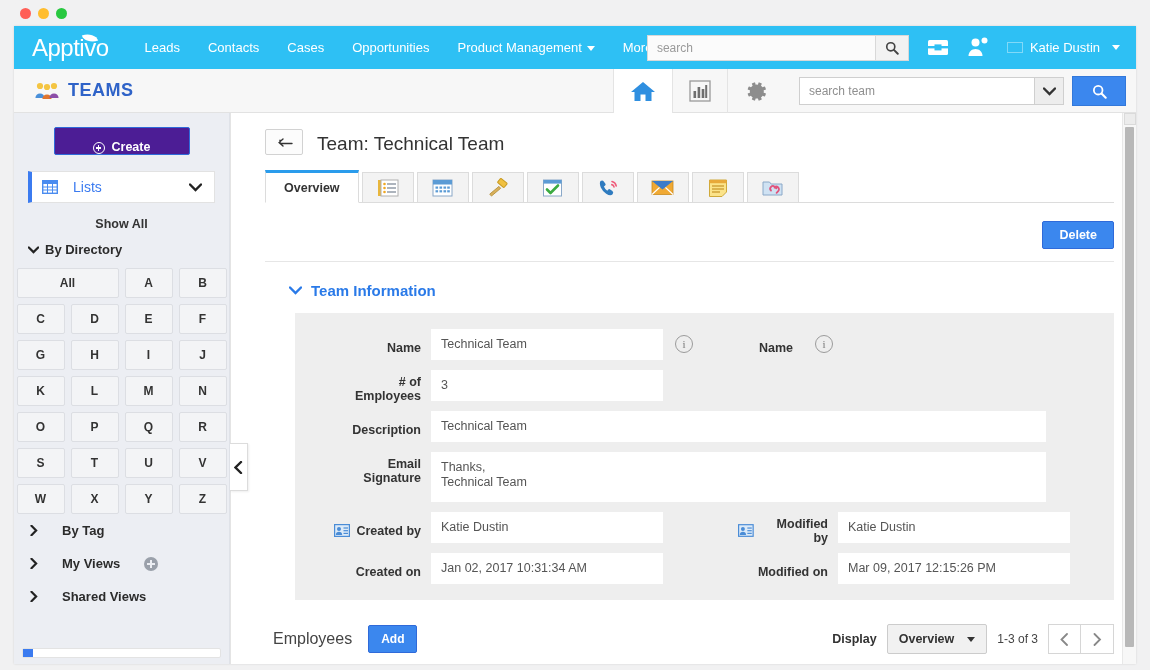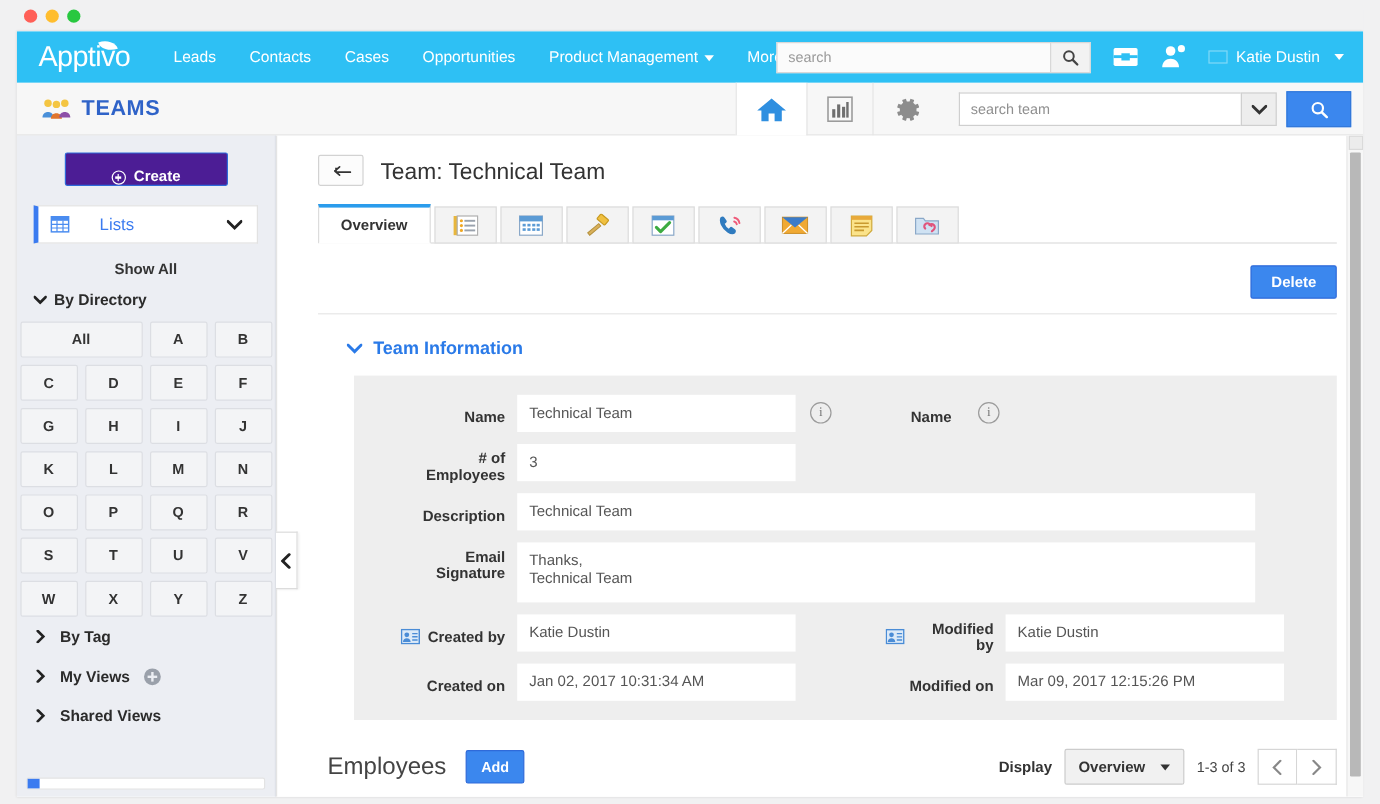--- a/index.html
+++ b/index.html
@@ -133,21 +133,21 @@
   }
   .plus-circ:before{left:2px;top:4.2px;width:5.6px;height:1.6px;}
   .plus-circ:after{top:2px;left:4.2px;height:5.6px;width:1.6px;}
 
   .lists-box {
     margin:16px 14px 0 14px; height:32px; background:#fff;
     border:1px solid #e2e2e2; border-left:4px solid #3b7bf0;
     display:flex; align-items:center; padding:0 10px; cursor:pointer;
     position:relative;
   }
-  .lists-box .lbl { color:#3b7bf0; font-size:14px; margin-left:25px; }
+  .lists-box .lbl { color:#3b7bf0; font-size:14px; margin-left:15px; }
   .lists-box .chev { position:absolute; right:12px; }
 
   .showall {
     text-align:center; font-size:12.5px; font-weight:bold; color:#333;
     margin-top:14px; cursor:pointer;
   }
   .grouphdr {
     display:flex; align-items:center; gap:6px; font-size:13px; font-weight:bold;
     color:#2b2b2b; padding:11px 0 9px 14px; cursor:pointer;
   }
@@ -155,21 +155,21 @@
     display:grid; grid-template-columns:repeat(4, 48px); gap:6px;
     justify-content:center; padding:2px 0 0 0;
   }
   .alpha .k {
     height:30px; background:#f3f4f6; border:1px solid #dcdee3;
     display:flex;align-items:center;justify-content:center;
     font-size:12px; font-weight:bold; color:#333; cursor:pointer; border-radius:2px;
   }
   .alpha .k.wide { grid-column: span 2; width:102px; }
   .sub-hdr {
-    display:flex; align-items:center; gap:12px; font-size:13px; font-weight:bold;
+    display:flex; align-items:center; gap:24px; font-size:13px; font-weight:bold;
     color:#2b2b2b; padding:9px 0 9px 16px; cursor:pointer;
   }
   .plus-sm {
     width:14px;height:14px;border-radius:50%;background:#9aa0aa;position:relative;
   }
   .plus-sm:before,.plus-sm:after{content:'';position:absolute;background:#eceef3;}
   .plus-sm:before{left:3px;top:6.2px;width:8px;height:2px;}
   .plus-sm:after{top:3px;left:6.2px;height:8px;width:2px;}
 
   .h-scroll {
@@ -240,21 +240,21 @@
   .fval.tall { width:615px; min-height:50px; }
   .info-i {
     width:18px;height:18px;border:1px solid #9b9b9b;border-radius:50%;
     display:flex;align-items:center;justify-content:center;
     font-size:11px; color:#777; margin:6px 0 0 12px; font-family:"Liberation Serif", serif;
     cursor:pointer;
   }
   .spacer-mid { width:40px; }
 
   .emp-row { display:flex; align-items:center; margin-top:24px; padding-left:8px; }
-  .emp-title { font-size:20px; color:#444; }
+  .emp-title { font-size:16px; color:#444; }
   .add-btn {
     background:#3b87ee; color:#fff; font-size:12px; font-weight:bold;
     padding:6px 12px; margin-left:16px; cursor:pointer; border-radius:2px;
     border:1px solid #2f6ad9;
   }
   .emp-right { margin-left:auto; display:flex; align-items:center; gap:0; }
   .disp-lbl { font-size:12.5px; font-weight:bold; color:#333; margin-right:10px; }
   .disp-sel {
     background:#f1f1f1; border:1px solid #ccc; font-size:12.5px; font-weight:bold;
     color:#333; padding:7px 11px; display:flex; align-items:center; gap:8px; cursor:pointer;

